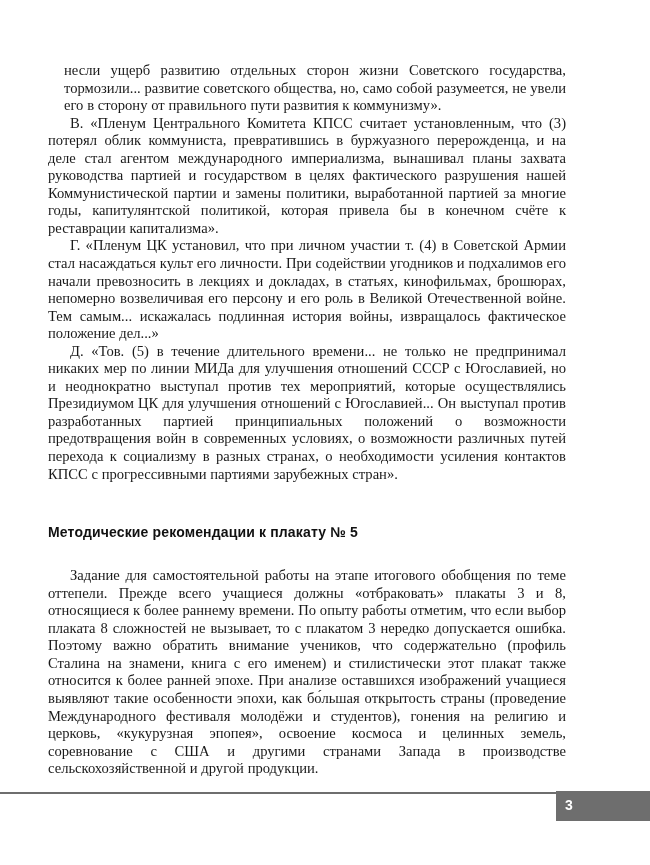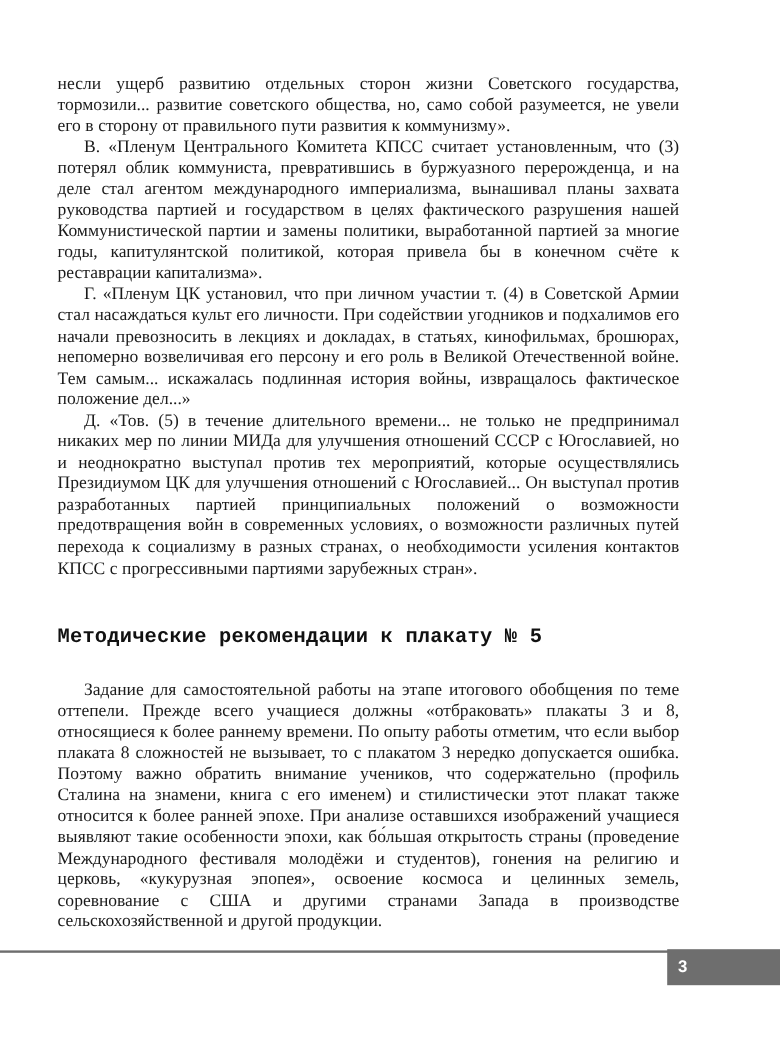--- a/index.html
+++ b/index.html
@@ -27,25 +27,26 @@
     text-align: justify;
     text-justify: inter-word;
     font-size: 14.6px;
     line-height: 17.55px;
     text-indent: 22px;
     hyphens: manual;
     word-spacing: 0.1px;
   }
   p.no-indent {
     text-indent: 0;
+    margin-left: 16px;
   }
   h2.section-heading {
     margin: 0;
-    font-family: Liberation Mono, monospace;
-    font-size: 17px;
+    font-family: Liberation Sans, sans-serif;
+    font-size: 14px;
     font-weight: bold;
     line-height: 18px;
     letter-spacing: 0.15px;
     color: #111111;
     text-indent: 0;
   }
   .gap-before-heading { height: 40px; }
   .gap-after-heading { height: 26px; }
 
   .footer-rule {

